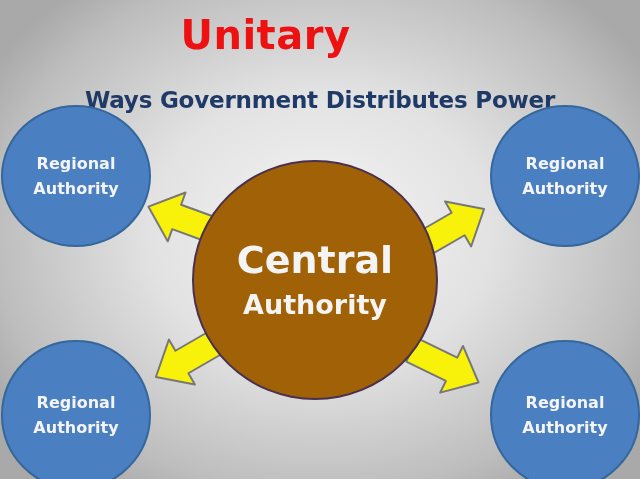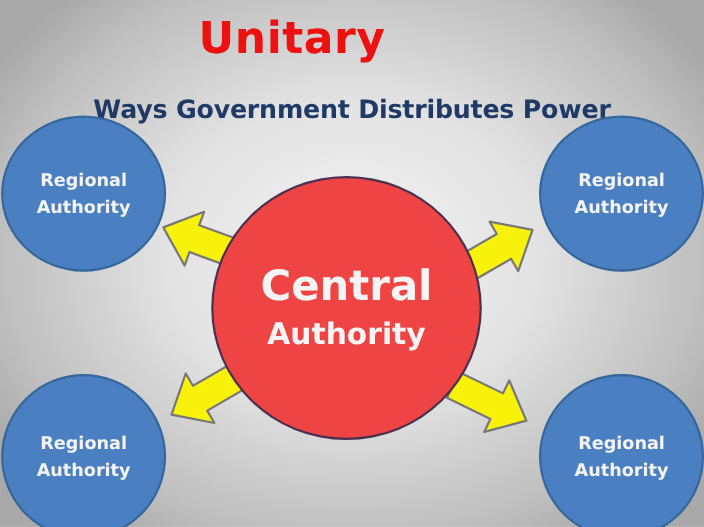--- a/index.html
+++ b/index.html
@@ -70,16 +70,16 @@
 <div class="circle regional" style="left:1px; top:340px; background:#4a7fc1; height:150px;">
   <span>Regional</span>
   <span>Authority</span>
 </div>
 
 <div class="circle regional" style="left:490px; top:340px; background:#4a7fc1; height:150px;">
   <span>Regional</span>
   <span>Authority</span>
 </div>
 
-<div class="circle central" style="left:192px; top:160px; background:#ef4444;">
+<div class="circle central" style="left:192px; top:160px; background:#a16207;">
   <span class="l1">Central</span>
   <span class="l2">Authority</span>
 </div>
 
 </body></html>

